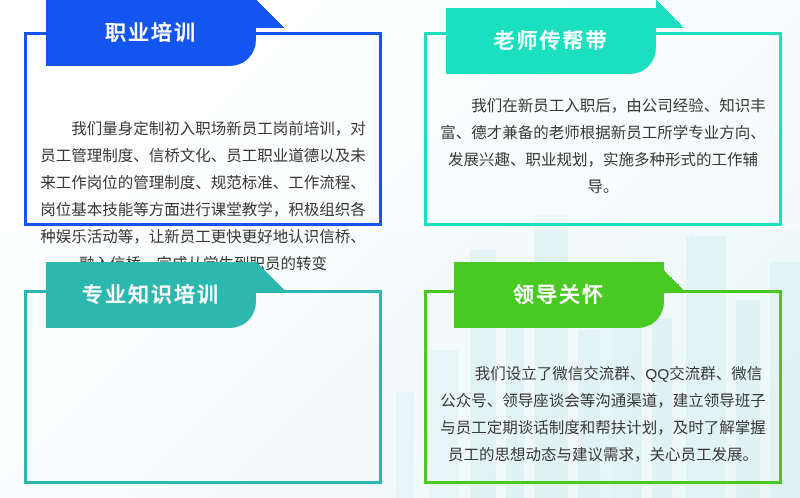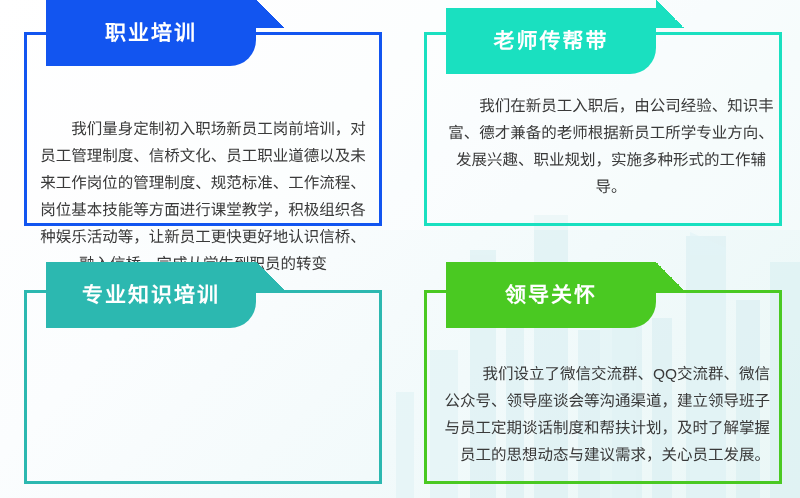--- a/index.html
+++ b/index.html
@@ -100,37 +100,37 @@
   #ribbon-1 .body    { background: #1255f0; width: 210px; }
   #ribbon-1 .fold    { left: 210px; background: linear-gradient(to bottom left, transparent 50%, #1255f0 50%); }
   #text-1            { left: 36px;  top: 78px;  width: 334px; margin-top: 37px; }
 
   
   #card-2            { left: 424px; top: 32px;  width: 358px; height: 194px; }
   #card-2 .frame     { border-color: #1ae0c0; }
   #ribbon-2          { left: 446px; top: 0px;   }
   #ribbon-2 .body    { background: #1ae0c0; width: 210px; margin-top: 8px; }
   #ribbon-2 .fold    { left: 210px; background: linear-gradient(to bottom left, transparent 50%, #1ae0c0 50%); }
-  #text-2            { left: 436px; top: 92px;  width: 334px; margin-left: 8px; }
+  #text-2            { left: 436px; top: 92px;  width: 334px; }
 
   
   #card-3            { left: 24px;  top: 290px; width: 358px; height: 194px; }
   #card-3 .frame     { border-color: #2cb8b0; }
   #ribbon-3          { left: 46px;  top: 262px; }
   #ribbon-3 .body    { background: #2cb8b0; width: 210px; }
   #ribbon-3 .fold    { left: 210px; background: linear-gradient(to bottom left, transparent 50%, #2cb8b0 50%); }
   #text-3            { left: 36px;  top: 360px; width: 334px; }
 
   
   #card-4            { left: 424px; top: 290px; width: 358px; height: 194px; }
   #card-4 .frame     { border-color: #4ac922; }
   #ribbon-4          { left: 446px; top: 262px; }
-  #ribbon-4 .body    { background: #4ac922; width: 210px; }
+  #ribbon-4 .body    { background: #4ac922; width: 210px; margin-left: 8px; }
   #ribbon-4 .fold    { left: 210px; background: linear-gradient(to bottom left, transparent 50%, #4ac922 50%); }
-  #text-4            { left: 436px; top: 360px; width: 334px; text-align: right; }
+  #text-4            { left: 436px; top: 360px; width: 334px; }
 </style>
 </head>
 <body>
 
 <div id="stage">
 
   <svg class="skyline" viewBox="0 0 800 498" preserveAspectRatio="none" aria-hidden="true">
     <g fill="#d7eef1" opacity="0.55">
       <rect x="470" y="250" width="26" height="248"></rect>
       <rect x="506" y="300" width="18" height="198"></rect>

